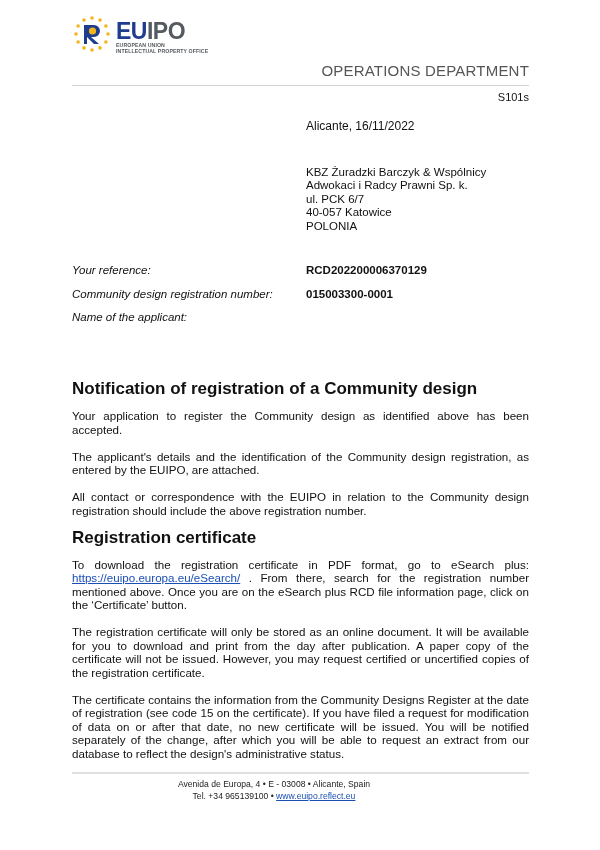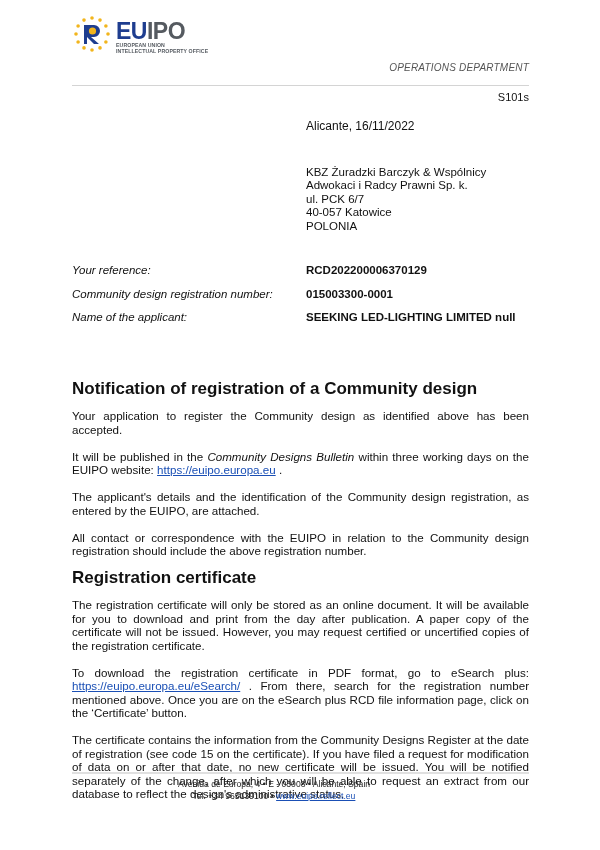--- a/index.html
+++ b/index.html
@@ -5,21 +5,21 @@
   html, body { margin: 0; padding: 0; background: #ffffff; }
   body { width: 600px; height: 850px; position: relative; overflow: hidden;
          font-family: "Liberation Sans", sans-serif; color: #111; }
   .abs { position: absolute; }
   .logo { left: 72px; top: 14px; width: 170px; height: 40px; }
   .logo-emblem { position: absolute; left: 0; top: 0; width: 40px; height: 40px; }
   .logo-word { position: absolute; left: 44px; top: 6px; font-weight: bold; font-size: 23px; letter-spacing: -0.5px; line-height: 22px; }
   .logo-word .eu { color: #1e3d8f; }
   .logo-word .ipo { color: #555a60; }
   .logo-sub { position: absolute; left: 44px; top: 28px; font-size: 5.2px; line-height: 6px; color: #555a60; font-weight: bold; letter-spacing: 0.1px; white-space: nowrap; }
-  .dept { right: 71px; top: 62px; font-size: 10px; color: #555; letter-spacing: 0.2px; font-style: italic; }
+  .dept { right: 71px; top: 62px; font-size: 15px; color: #555; letter-spacing: 0.2px; }
   .hr-top { left: 72px; top: 85px; width: 457px; height: 1px; background: #d4d4d4; }
   .code { right: 71px; top: 91px; font-size: 11px; color: #111; }
   .date { left: 306px; top: 119px; font-size: 12px; }
   .addr { left: 306px; top: 166px; font-size: 11.5px; line-height: 13.4px; }
   .refs { left: 72px; top: 264px; width: 460px; }
   .ref-row { position: relative; height: 23.5px; font-size: 11.5px; }
   .ref-label { position: absolute; left: 0; font-style: italic; }
   .ref-value { position: absolute; left: 234px; font-weight: bold; }
   .body-text { left: 72px; top: 382px; width: 457px; font-size: 11.6px; line-height: 13.5px; }
   .body-text p { margin: 0 0 13.5px 0; text-align: justify; }
@@ -75,33 +75,31 @@
   <div class="ref-row">
     <span class="ref-label">Your reference:</span>
     <span class="ref-value">RCD202200006370129</span>
   </div>
   <div class="ref-row">
     <span class="ref-label">Community design registration number:</span>
     <span class="ref-value">015003300-0001</span>
   </div>
   <div class="ref-row">
     <span class="ref-label">Name of the applicant:</span>
-    <span class="ref-value">SEEKING LED-LIGHTING LIMITED null</span>
   </div>
 </div>
 
 <div class="abs body-text">
   <h3>Notification of registration of a Community design</h3>
   <p>Your application to register the Community design as identified above has been accepted.</p>
-  <p><span>It will be published in the </span><i>Community Designs Bulletin</i><span> within three working days on the EUIPO website: </span><a href="#">https://euipo.europa.eu</a><span> .</span></p>
   <p>The applicant's details and the identification of the Community design registration, as entered by the EUIPO, are attached.</p>
   <p>All contact or correspondence with the EUIPO in relation to the Community design registration should include the above registration number.</p>
   <h3>Registration certificate</h3>
+  <p><span>To download the registration certificate in PDF format, go to eSearch plus: </span><a href="#">https://euipo.europa.eu/eSearch/</a><span> . From there, search for the registration number mentioned above. Once you are on the eSearch plus RCD file information page, click on the ‘Certificate’ button.</span></p>
   <p>The registration certificate will only be stored as an online document. It will be available for you to download and print from the day after publication. A paper copy of the certificate will not be issued. However, you may request certified or uncertified copies of the registration certificate.</p>
-  <p><span>To download the registration certificate in PDF format, go to eSearch plus: </span><a href="#">https://euipo.europa.eu/eSearch/</a><span> . From there, search for the registration number mentioned above. Once you are on the eSearch plus RCD file information page, click on the ‘Certificate’ button.</span></p>
   <p>The certificate contains the information from the Community Designs Register at the date of registration (see code 15 on the certificate). If you have filed a request for modification of data on or after that date, no new certificate will be issued. You will be notified separately of the change, after which you will be able to request an extract from our database to reflect the design's administrative status.</p>
 </div>
 
 <div class="abs hr-bottom"></div>
 <div class="abs footer">
   <div>Avenida de Europa, 4 • E - 03008 • Alicante, Spain</div>
   <div><span>Tel. +34 965139100 • </span><a href="#">www.euipo.reflect.eu</a></div>
 </div>
 
 </body></html>

